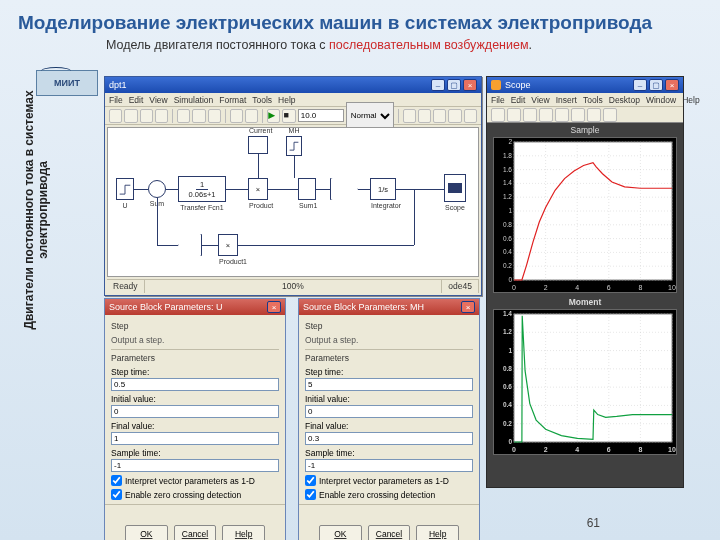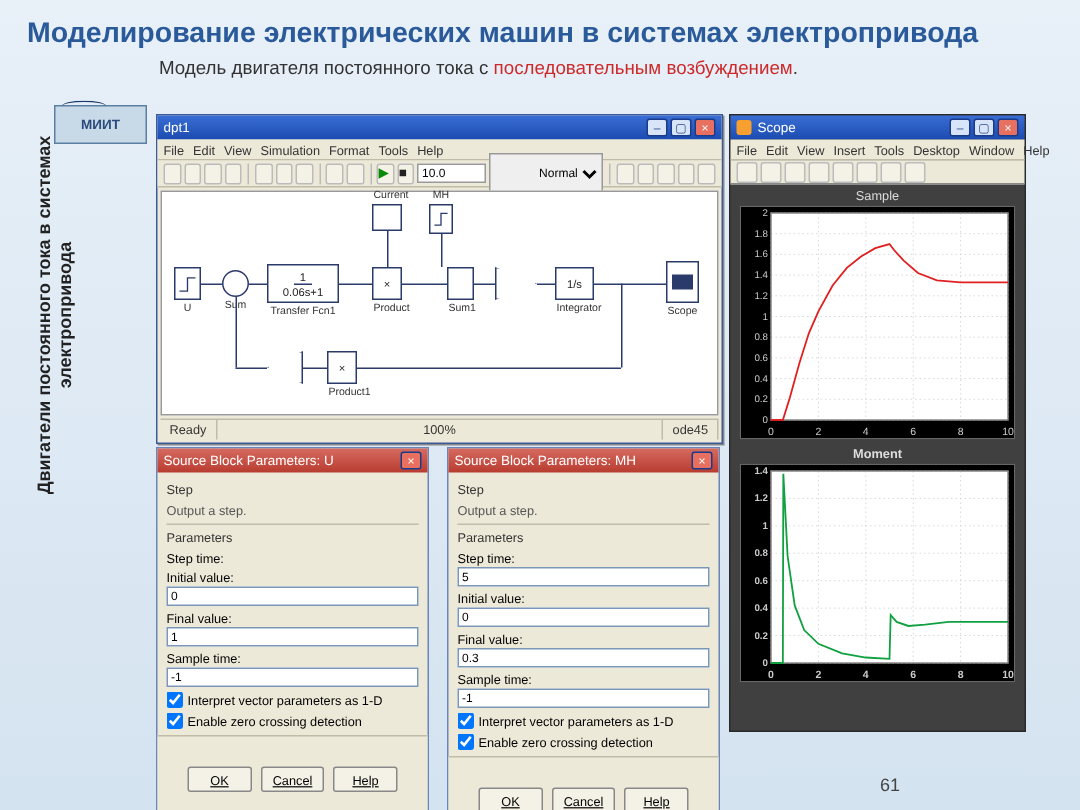--- a/index.html
+++ b/index.html
@@ -22,21 +22,21 @@
   
   .win { position:absolute; background:#ece9d8; border:1px solid #3a5a9a; box-shadow: 1px 1px 0 #888; font-size:9px; color:#222; }
   .titlebar { height:16px; background: linear-gradient(180deg,#3a6ed4,#1b4bb0); color:#fff; display:flex; align-items:center; padding:0 4px; font-size:9px; }
   .titlebar .spacer { flex:1; }
   .titlebar .wbtn { width:14px; height:12px; background:#d8e4f7; border:1px solid #1a3a8a; border-radius:2px; margin-left:2px; display:flex; align-items:center; justify-content:center; font-size:8px; color:#2a4a8a; }
   .menubar { height:14px; background:#ece9d8; display:flex; gap:6px; padding:0 4px; align-items:center; font-size:8.5px; color:#333; border-bottom:1px solid #c0bca8; }
   .toolbar { height:18px; background:#ece9d8; display:flex; align-items:center; gap:2px; padding:0 4px; border-bottom:1px solid #c0bca8; }
   .tbtn { width:14px; height:14px; border:1px solid #bbb; background:#f4f2e6; border-radius:2px; }
   .toolbar .sep { width:1px; height:14px; background:#bbb; margin:0 2px; }
   .toolbar input.sim-time { width:46px; height:13px; font-size:8px; border:1px solid #999; background:#fff; padding:0 2px; }
-  .toolbar select { height:28px; font-size:8px; border:1px solid #999;padding-left:28px; }
+  .toolbar select { height:28px; font-size:8px; border:1px solid #999; }
 
   .model-canvas { position:absolute; left:2px; top:50px; right:2px; height:150px; background:#fff; border:1px solid #999; }
   .statusbar { position:absolute; left:2px; right:2px; bottom:2px; height:14px; background:#ece9d8; border-top:1px solid #c0bca8; display:flex; font-size:8.5px; color:#333; }
   .statusbar div { padding:1px 6px; border-right:1px solid #c0bca8; }
   .statusbar .grow { flex:1; }
 
   
   .blk { position:absolute; border:1px solid #2a3a6a; background:#fff; font-size:7.5px; text-align:center; display:flex; flex-direction:column; align-items:center; justify-content:center; }
   .blk .lbl { position:absolute; bottom:-10px; left:0; right:0; font-size:7px; color:#333; }
   .wire { position:absolute; background:#2a3a6a; }
@@ -213,20 +213,21 @@
       <span>Source Block Parameters: U</span>
       <span class="spacer"></span>
       <span class="wbtn" style="background:#e87060;color:#fff;">×</span>
     </div>
     <div class="body">
       <div class="frame-label">Step</div>
       <div class="desc">Output a step.</div>
       <div class="hr"></div>
       <div class="frame-label">Parameters</div>
       <div class="param-label">Step time:</div>
+      <input type="text" value="0.5" style="">
       <div class="param-label">Initial value:</div>
       <input type="text" value="0" style="">
       <div class="param-label">Final value:</div>
       <input type="text" value="1" style="">
       <div class="param-label">Sample time:</div>
       <input type="text" value="-1" style="">
       <label class="chk">
           <input type="checkbox" checked="" style="">
           <span>Interpret vector parameters as 1-D</span>
         </label>

